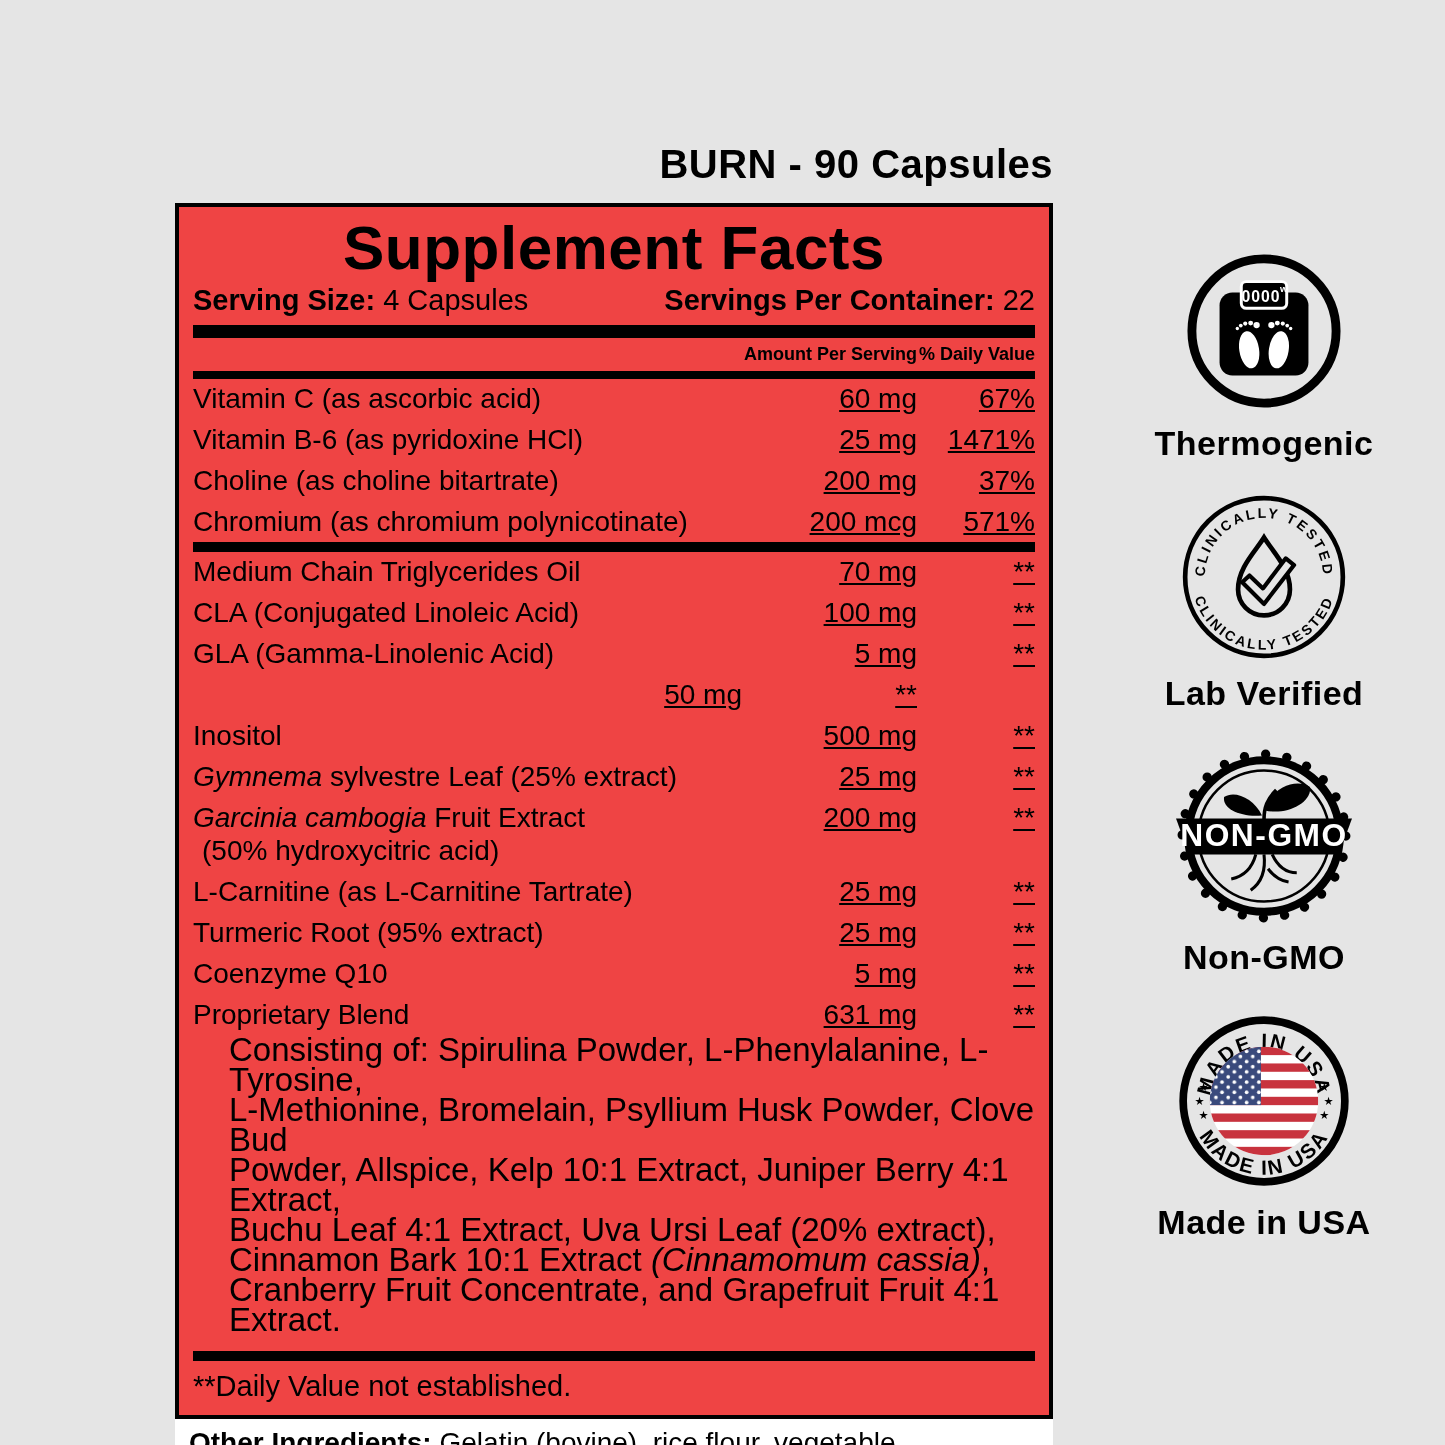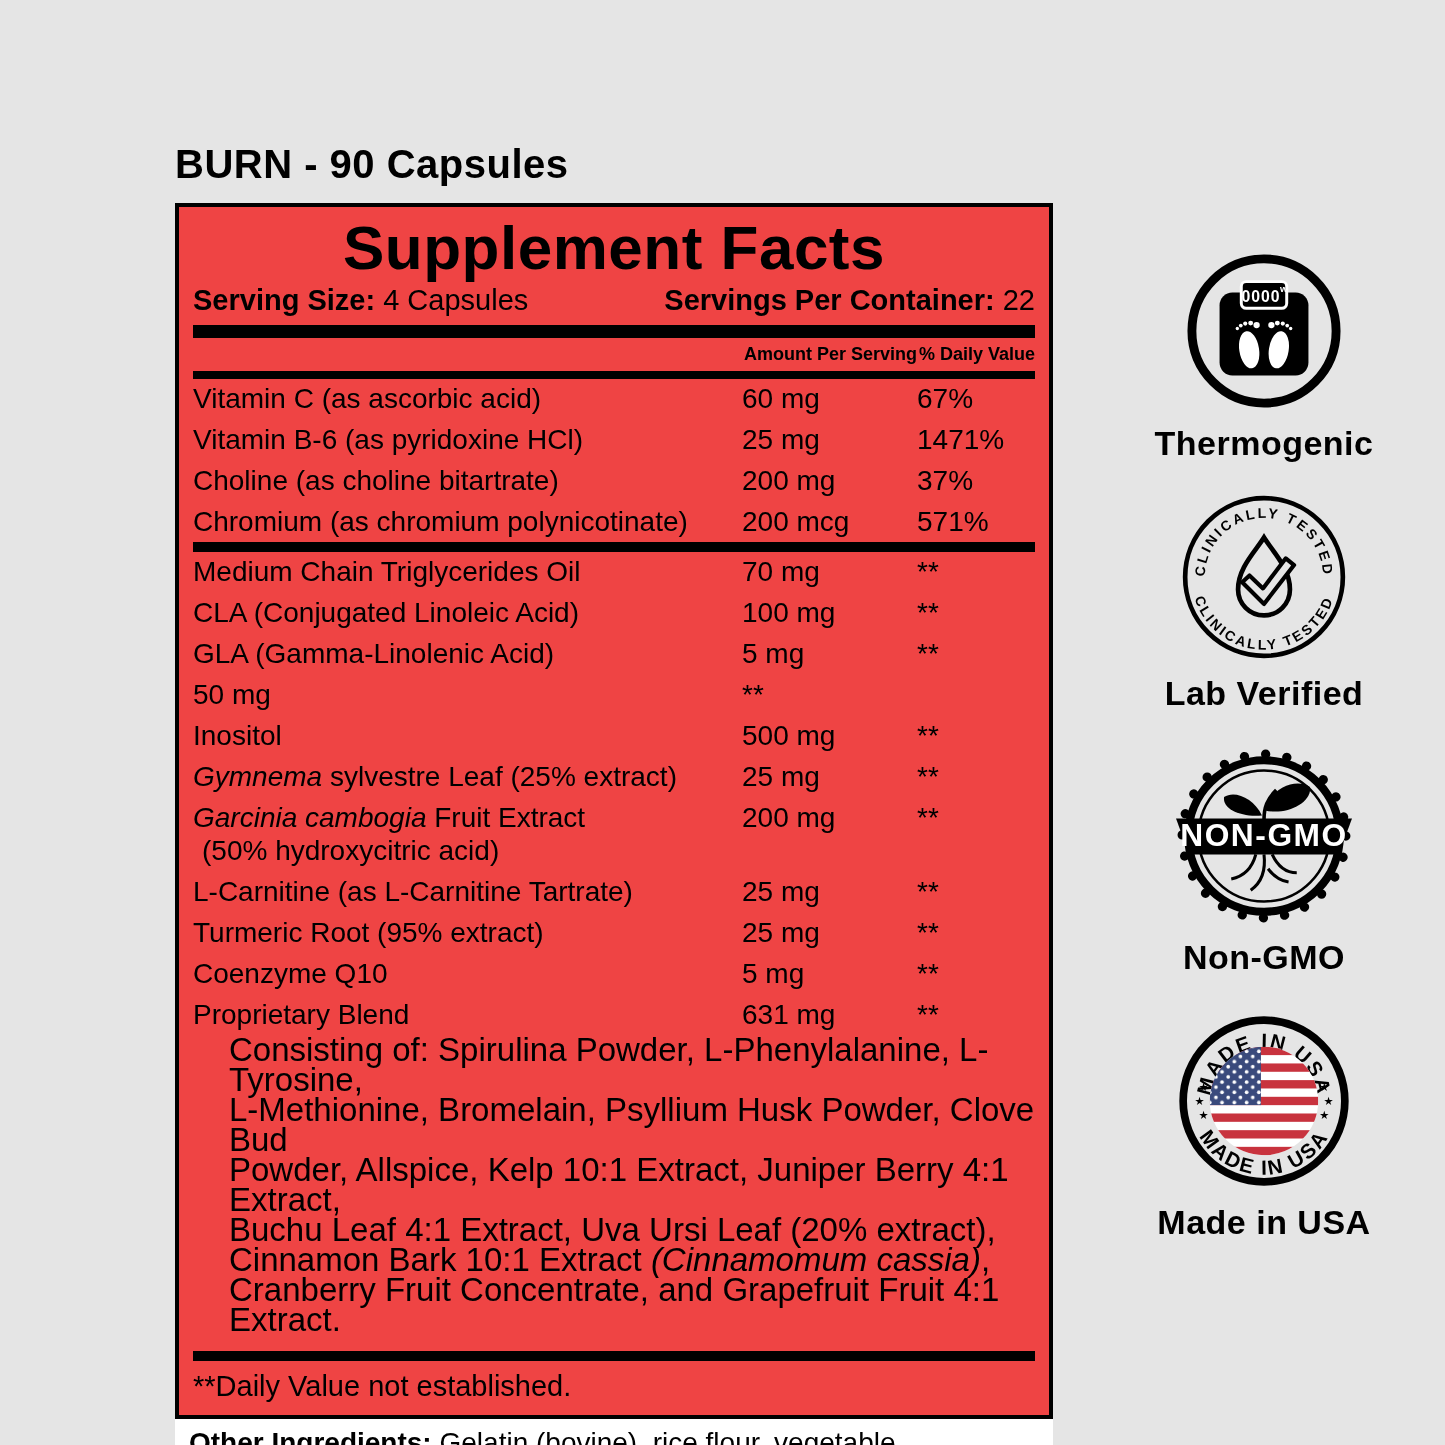--- a/index.html
+++ b/index.html
@@ -1,39 +1,39 @@
 <!DOCTYPE html>
 <html><head>
 <meta charset="utf-8">
 <style>
   html,body{margin:0;padding:0;}
   body{background:#e5e5e5;font-family:"Liberation Sans", sans-serif;color:#000;}
   .stage{position:relative;width:1445px;height:1445px;background:#e5e5e5;overflow:hidden;}
 
   
   .left-col{position:absolute;left:175px;top:142px;width:878px;}
-  .product-title{text-align:left;font-size:40px;font-weight:bold;letter-spacing:.5px;margin:0 0 16px 0;}
+  .product-title{text-align:right;font-size:40px;font-weight:bold;letter-spacing:.5px;margin:0 0 16px 0;}
 
   .facts{background:#ef4444;border:4px solid #000;padding:4px 14px 6px 14px;box-sizing:border-box;}
   .facts h1{margin:6px 0 2px 0;text-align:center;font-size:62px;line-height:1.0;font-weight:bold;letter-spacing:.5px;}
   .serving-row{display:flex;justify-content:space-between;font-size:29px;line-height:1.1;padding:4px 0 8px 0;gap:48px;}
   .b{font-weight:bold;}
 
   .bar{background:#000;}
   .bar-xl{height:13px;}
   .bar-md{height:8px;}
   .bar-lg{height:10px;}
 
   .cols{display:grid;grid-template-columns:1fr 175px 118px;}
   .hdr{font-weight:bold;font-size:18px;line-height:1.0;padding:7px 0 8px 0;}
   .hdr .amt,.hdr .dv{text-align:right;}
 
   .rows .row{border-top:1px solid #ef4444;padding:3px 0 4px 0;font-size:28px;line-height:1.18;}
   .rows .row.no-line{border-top:none;}
-  .row .amt,.row .dv{white-space:nowrap;}
+  .row .amt,.row .dv{text-align:right;white-space:nowrap;text-decoration:underline;}
   .row .sub{display:block;padding-left:9px;}
 
   .desc{font-size:33px;line-height:30px;white-space:pre-line;padding:0 0 16px 0;margin-left:36px;}
   .footnote{font-size:29px;padding:9px 0 6px 0;}
 
   .other{background:#fff;padding:7px 14px 9px 14px;box-sizing:border-box;font-size:28px;line-height:1.22;white-space:pre-line;}
 
   
   .badge{position:absolute;left:1148px;width:232px;display:flex;flex-direction:column;align-items:center;}
   .badge-label{font-size:34px;font-weight:bold;margin-top:14px;text-align:center;letter-spacing:.5px;}

